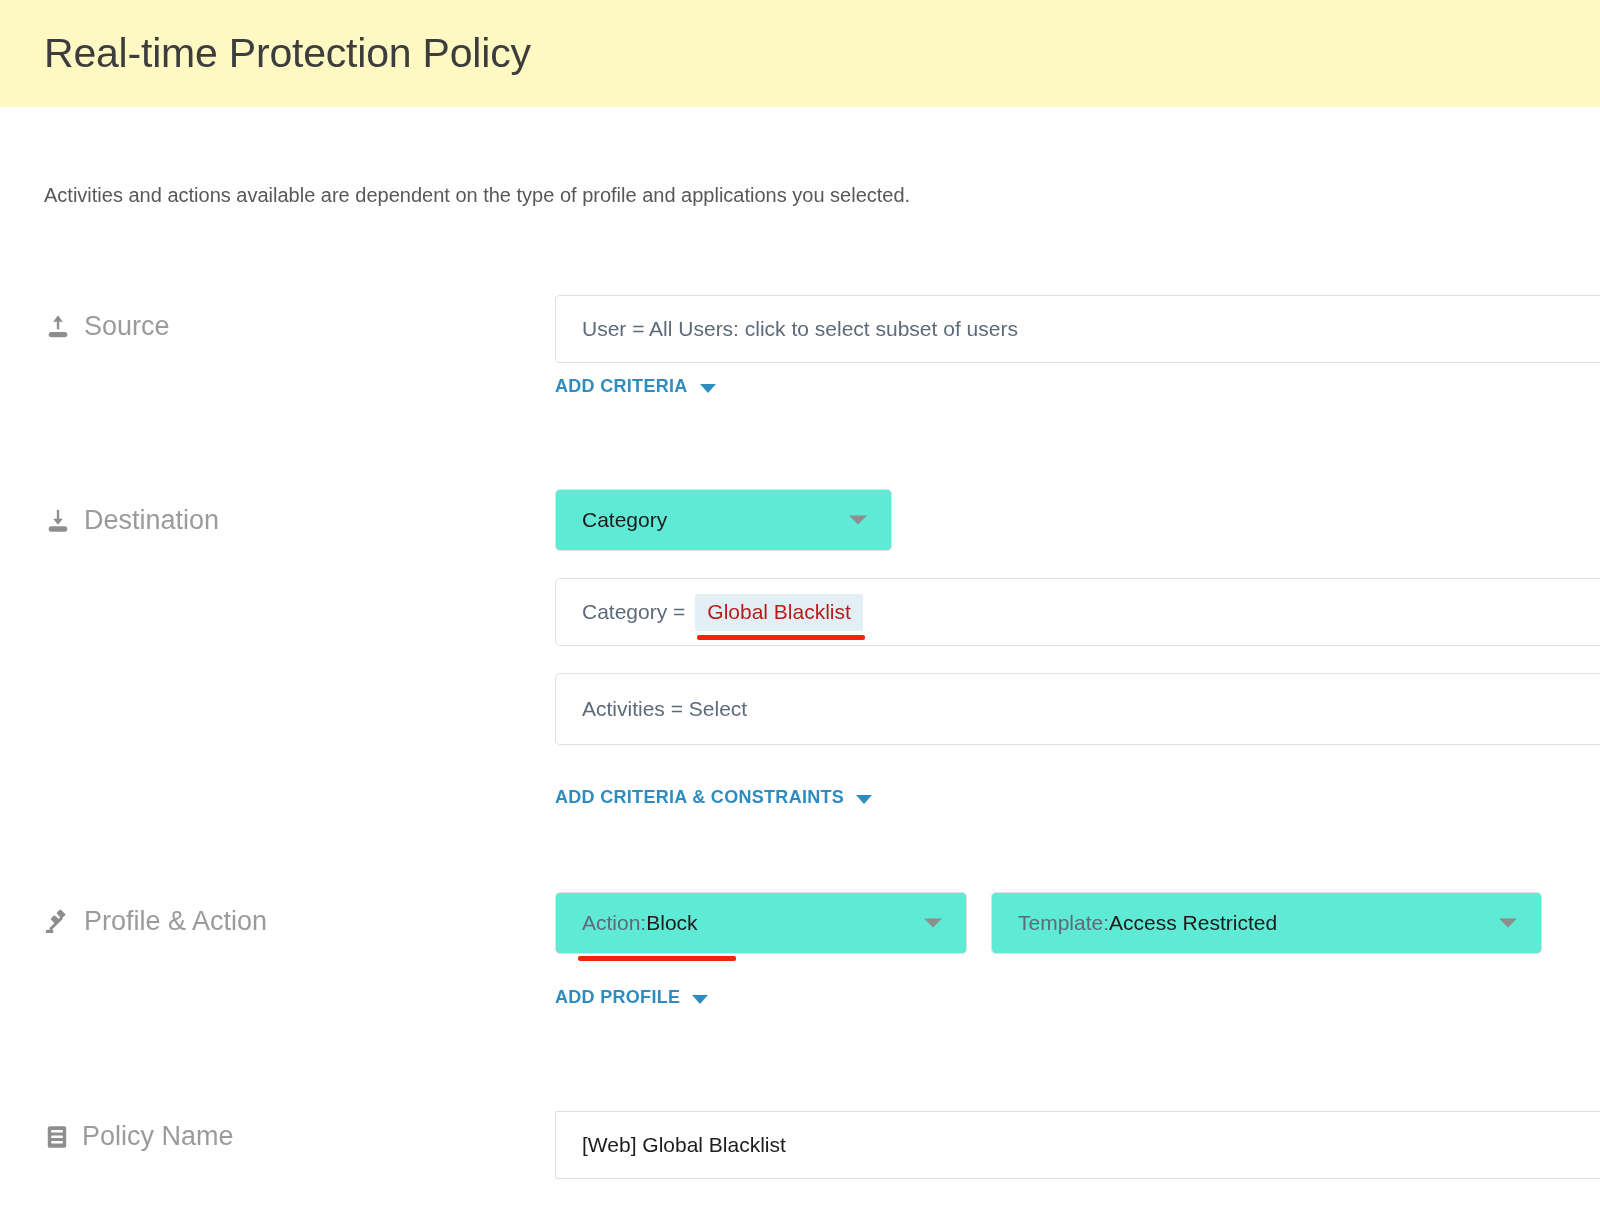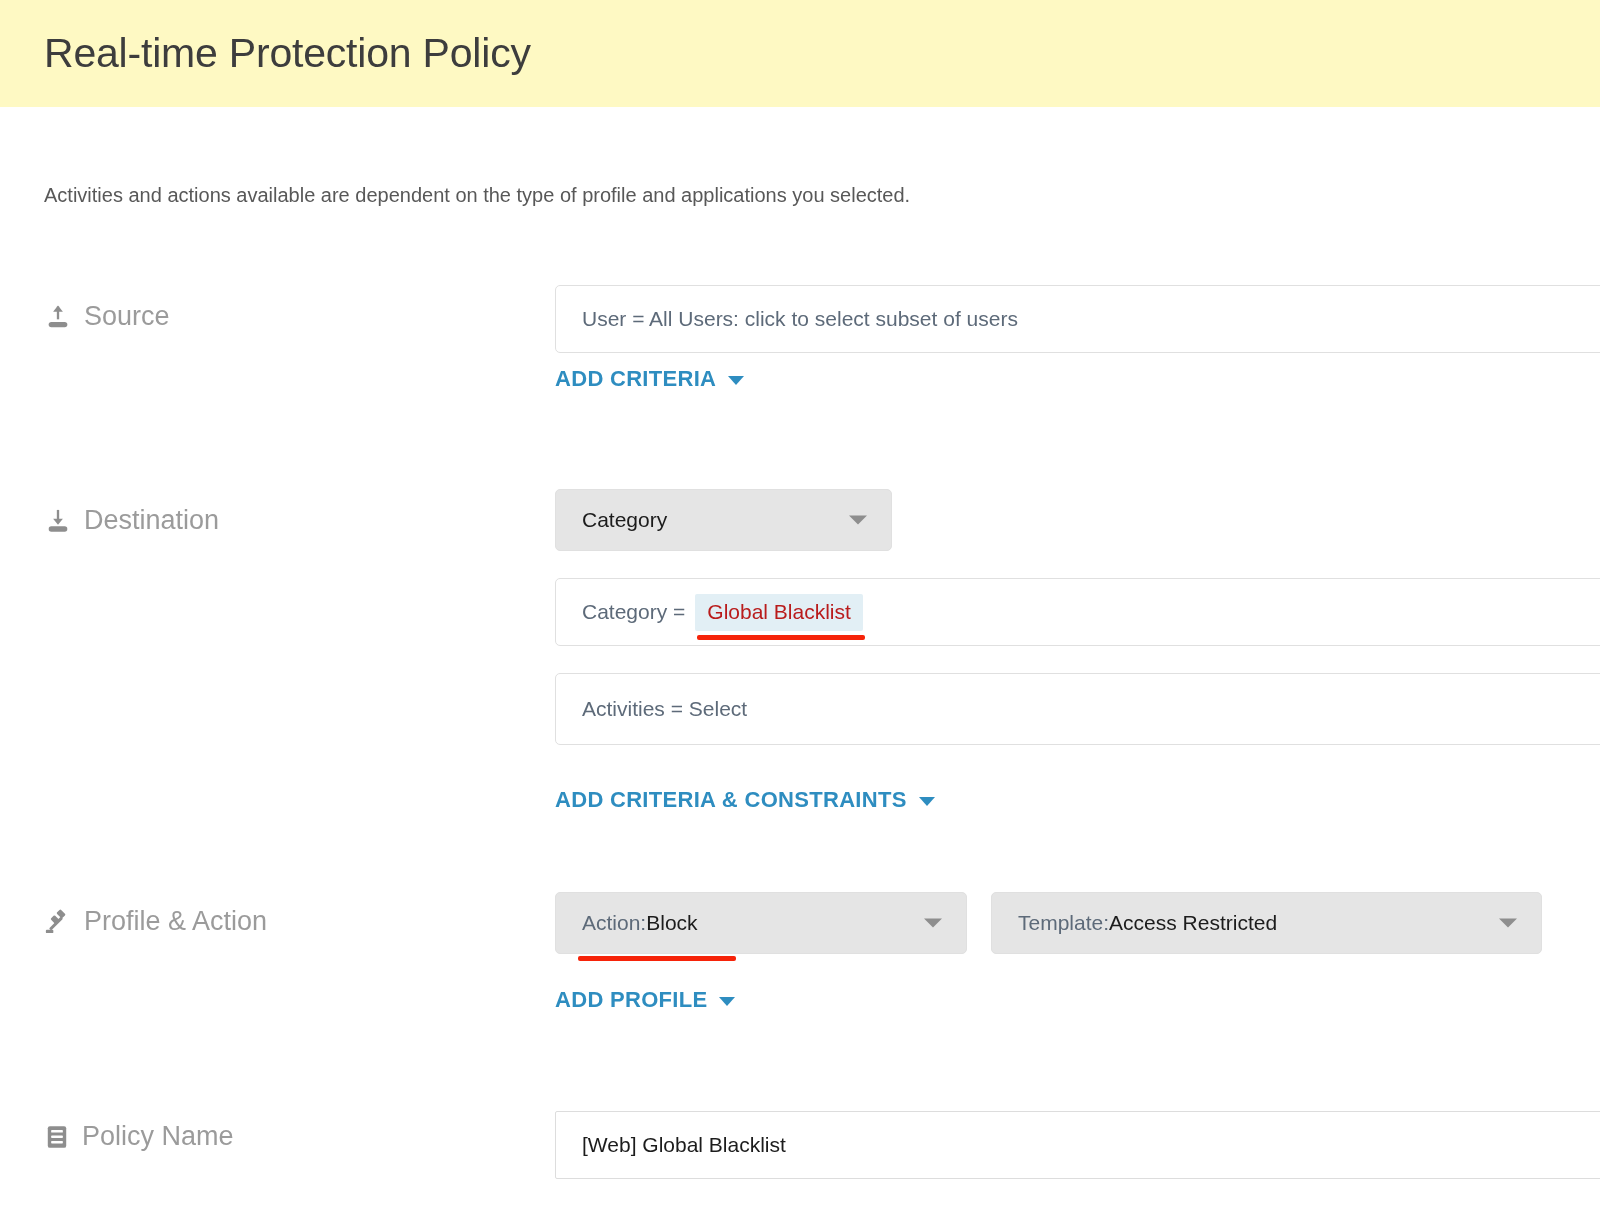--- a/index.html
+++ b/index.html
@@ -121,21 +121,21 @@
     height: 5px;
     background: #f62309;
     border-radius: 2px;
   }
 
   
   .dropdown {
     position: relative;
     border: 1px solid #e0e0e0;
     border-radius: 5px;
-    background: #e5e5e5;
+    background: #5eead4;
     height: 62px;
     display: flex;
     align-items: center;
     padding: 0 26px;
     font-size: 21px;
     white-space: nowrap;
   }
   .dropdown .dd-text { color: #1c1c1c; }
   .dropdown .dd-prefix { color: #5d6a79; }
   .caret {
@@ -159,21 +159,21 @@
   }
 
   
   .action-link {
     position: absolute;
     left: 555px;
     display: flex;
     align-items: center;
     gap: 12px;
     color: #2e8dc0;
-    font-size: 22px;
+    font-size: 18px;
     font-weight: 700;
     letter-spacing: 0.3px;
     cursor: pointer;
     white-space: nowrap;
   }
   .link-caret {
     width: 0; height: 0;
     border-left: 8px solid transparent;
     border-right: 8px solid transparent;
     border-top: 9px solid #2e8dc0;
@@ -203,21 +203,21 @@
 <div class="page">
 
   <div class="page-header">
     <div class="page-header-title">Real-time Protection Policy</div>
   </div>
 
   <div class="body-area">
 
     <div class="intro-text">Activities and actions available are dependent on the type of profile and applications you selected.</div>
 
-    <div class="section-row" style="top:178px; height:150px;">
+    <div class="section-row" style="top:188px; height:150px;">
       <div class="section-label" style="top:16px;">
         <span>
           <svg class="icon-svg" width="28" height="28" viewBox="0 0 24 24" aria-hidden="true">
             <path d="M12 3 L12 14" stroke="#8e8e8e" stroke-width="2" fill="none"></path>
             <path d="M12 2.2 L7.8 7.4 L16.2 7.4 Z" fill="#8e8e8e"></path>
             <rect x="4" y="16.2" width="16" height="4.6" rx="2.3" fill="#8e8e8e"></rect>
           </svg>
         </span>
         <span class="label-text">Source</span>
       </div>

